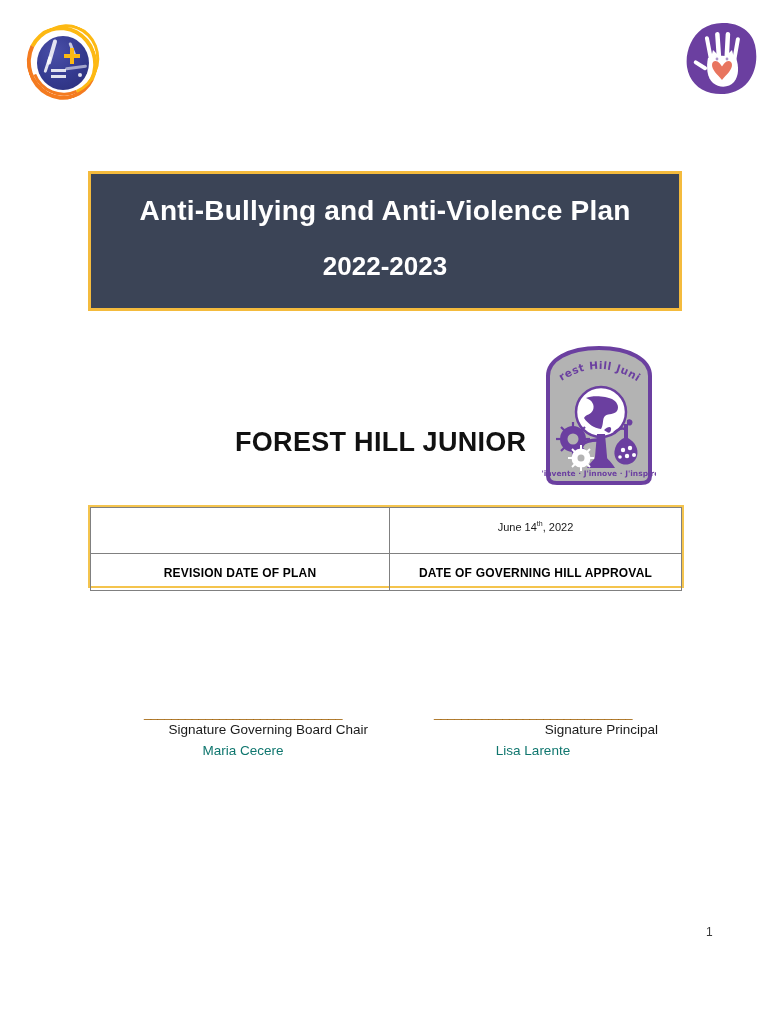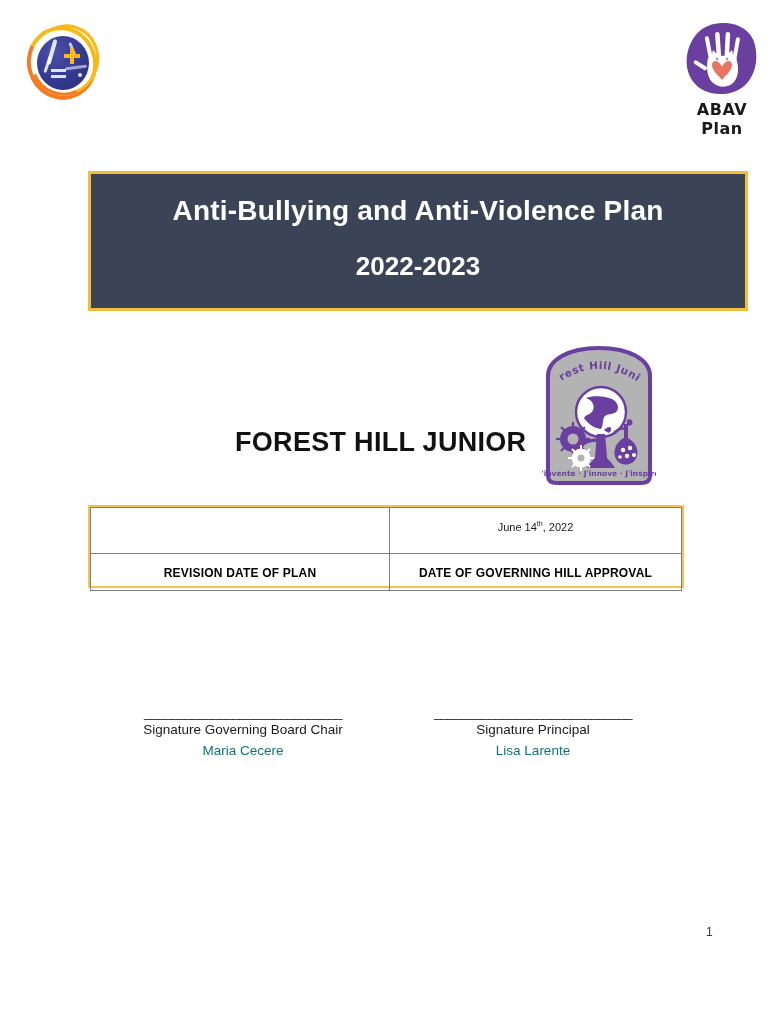--- a/index.html
+++ b/index.html
@@ -104,21 +104,21 @@
     font-size: 16px;
     letter-spacing: .5px;
     color: #1a1a1a;
   }
 
   
   .title-banner {
     position: absolute;
     left: 88px;
     top: 171px;
-    width: 660px;
+    width: 594px;
     height: 140px;
     background: #3b4456;
     border: 3px solid #f4bb3d;
     box-sizing: border-box;
     display: flex;
     flex-direction: column;
     align-items: center;
     justify-content: flex-start;
     padding-top: 18px;
   }
@@ -205,31 +205,32 @@
     display: flex;
     justify-content: space-between;
   }
   .sig-block {
     width: 250px;
     text-align: center;
   }
   .sig-line {
     display: block;
     font-size: 13px;
-    color: #0f172a;
+    color: #a16207;
     letter-spacing: -0.4px;
     line-height: 1.1;
     white-space: nowrap;
     overflow: hidden;
   }
   .sig-role {
     display: block;
     font-size: 13.5px;
     color: #1a1a1a;
     line-height: 1.55;
+    text-align: right;
   }
   .sig-name {
     display: block;
     font-size: 13.5px;
     color: #0f766e;
     line-height: 1.45;
   }
 
   
   .page-number {
@@ -282,21 +283,20 @@
       </g>
 
       <path d="M36 58 C31 52 26 48 26 43 C26 39.5 29 38 31.5 39.5 C33.3 40.6 35 43 36 44.6
                C37 43 38.7 40.6 40.5 39.5 C43 38 46 39.5 46 43 C46 48 41 52 36 58 Z" fill="#e8755f"></path>
 
       <g fill="#6b3fa0" opacity=".55">
         <circle cx="31" cy="37" r="1.4"></circle>
         <circle cx="41" cy="37" r="1.4"></circle>
       </g>
     </svg>
-    <div class="abav-text">ABAV Plan</div>
   </div>
 
   <div class="title-banner">
     <div class="line1">Anti-Bullying and Anti-Violence Plan</div>
     <div class="line2">2022-2023</div>
   </div>
 
   <div class="school-name">FOREST HILL JUNIOR</div>
 
   <svg class="crest" viewBox="0 0 114 146">

